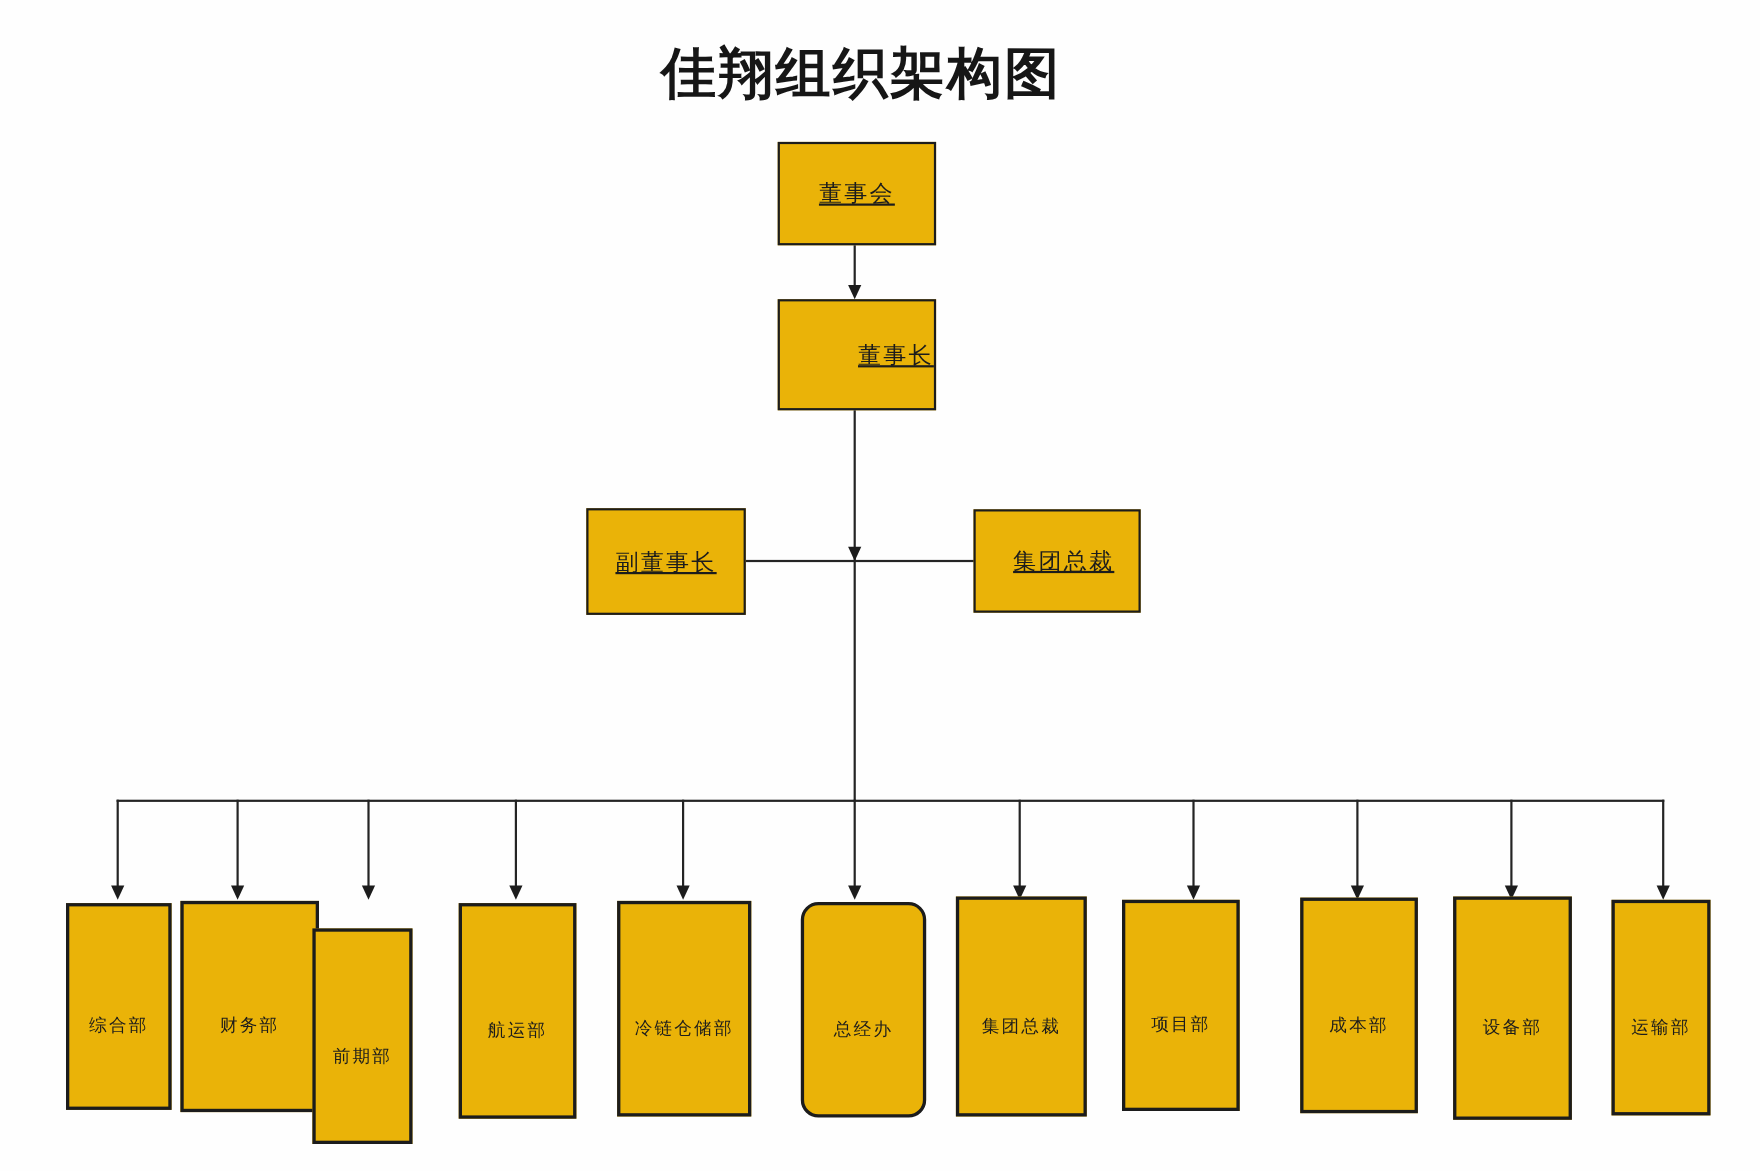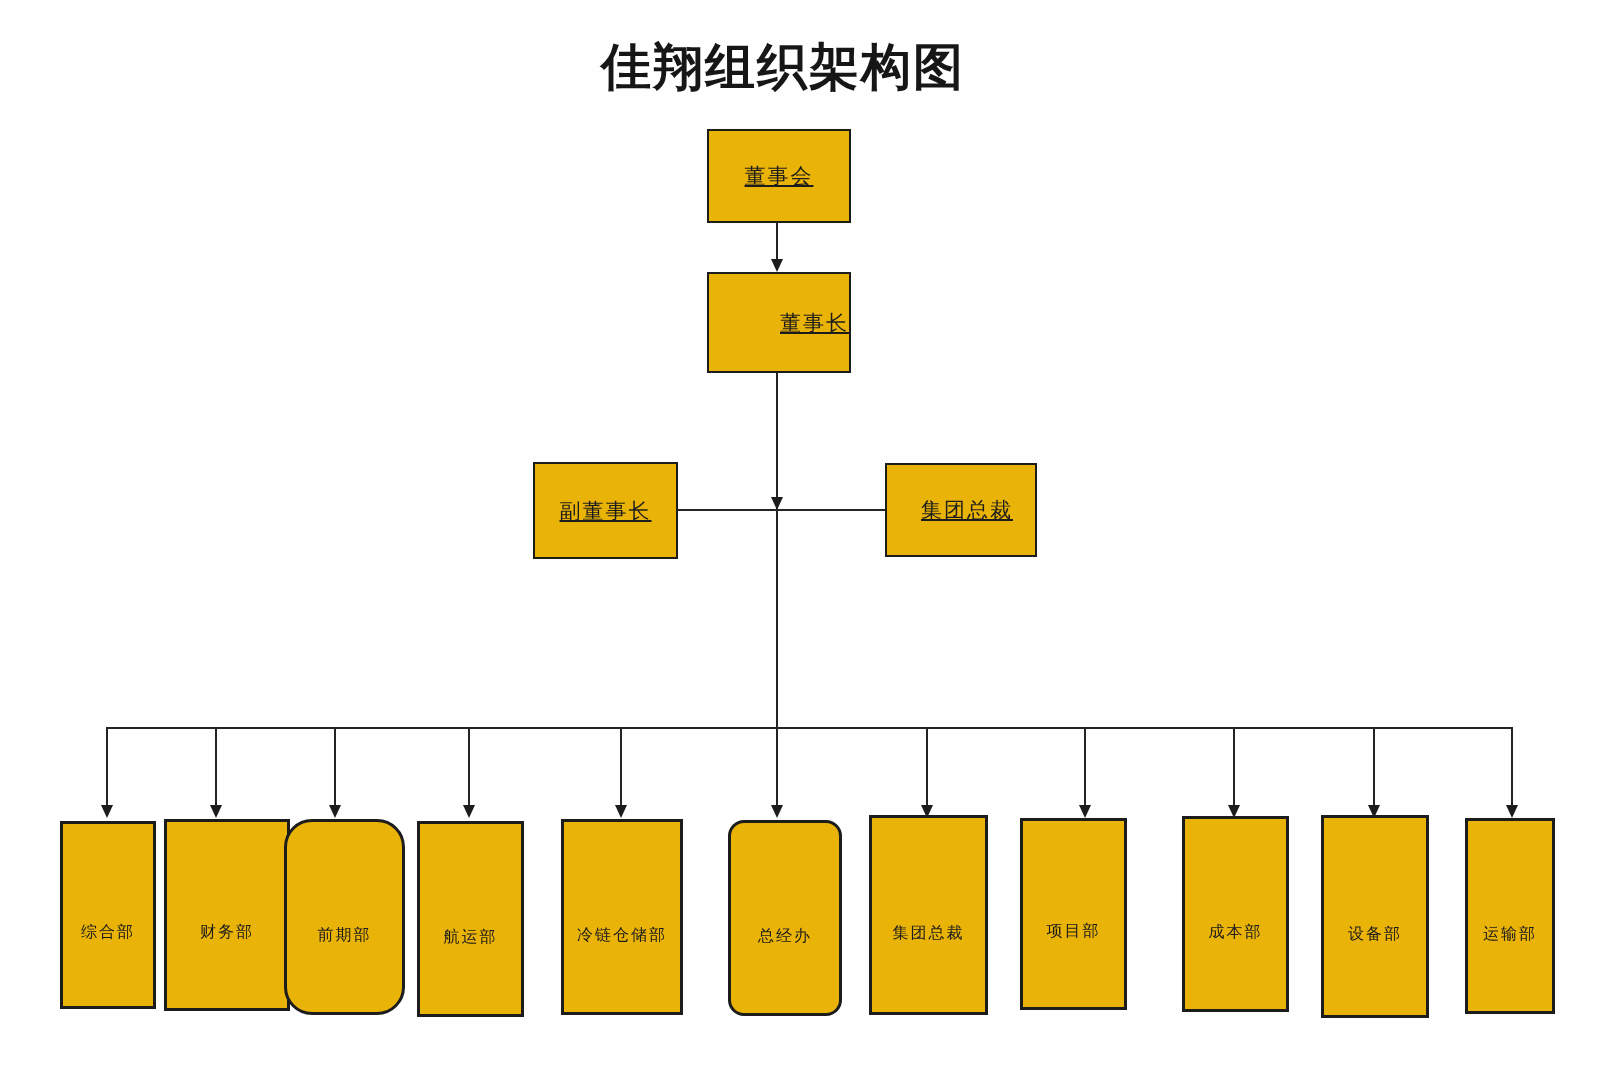--- a/index.html
+++ b/index.html
@@ -112,21 +112,21 @@
   <div class="arrow-down" style="left:1368px; top:805px;"></div>
   <div class="vline" style="left:1511px; top:727px; height:79px;"></div>
   <div class="arrow-down" style="left:1506px; top:805px;"></div>
 
   <div class="box dept" style="left:60px;   top:821px; width:96px;  height:188px;">
     <span class="dept-label">综合部</span>
   </div>
   <div class="box dept" style="left:164px;  top:819px; width:126px; height:192px;">
     <span class="dept-label">财务部</span>
   </div>
-  <div class="box dept" style="left:284px;  top:819px; width:121px; height:196px;border-radius:28px;">
+  <div class="box dept" style="left:284px;  top:844px; width:91px; height:196px;">
     <span class="dept-label">前期部</span>
   </div>
   <div class="box dept" style="left:417px;  top:821px; width:107px; height:196px;">
     <span class="dept-label">航运部</span>
   </div>
   <div class="box dept" style="left:561px;  top:819px; width:122px; height:196px;">
     <span class="dept-label">冷链仓储部</span>
   </div>
   <div class="box dept" style="left:728px;  top:820px; width:114px; height:196px;border-radius:16px;">
     <span class="dept-label">总经办</span>

